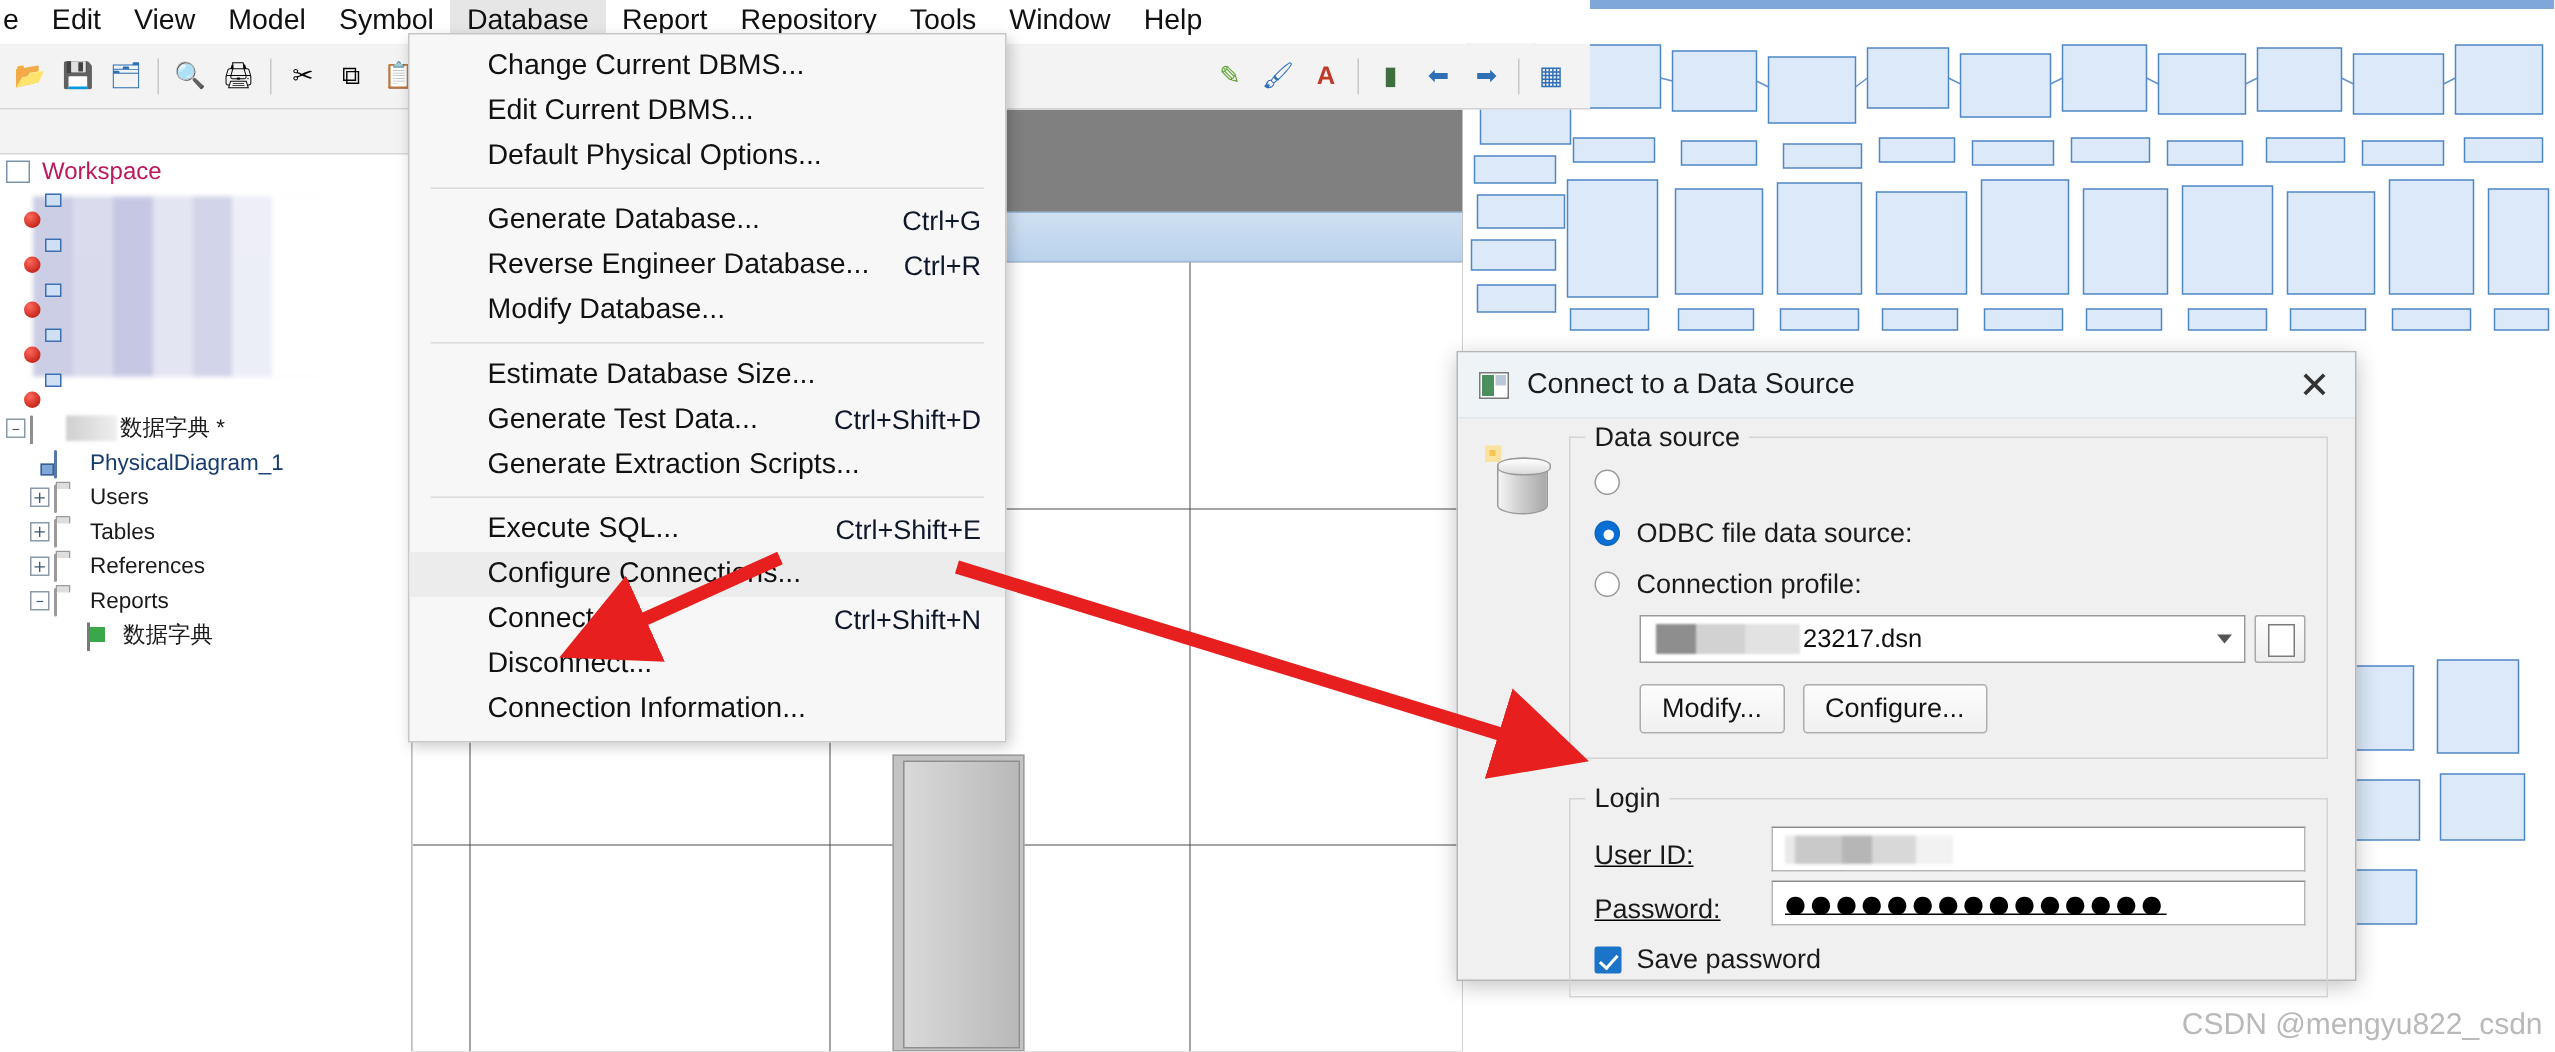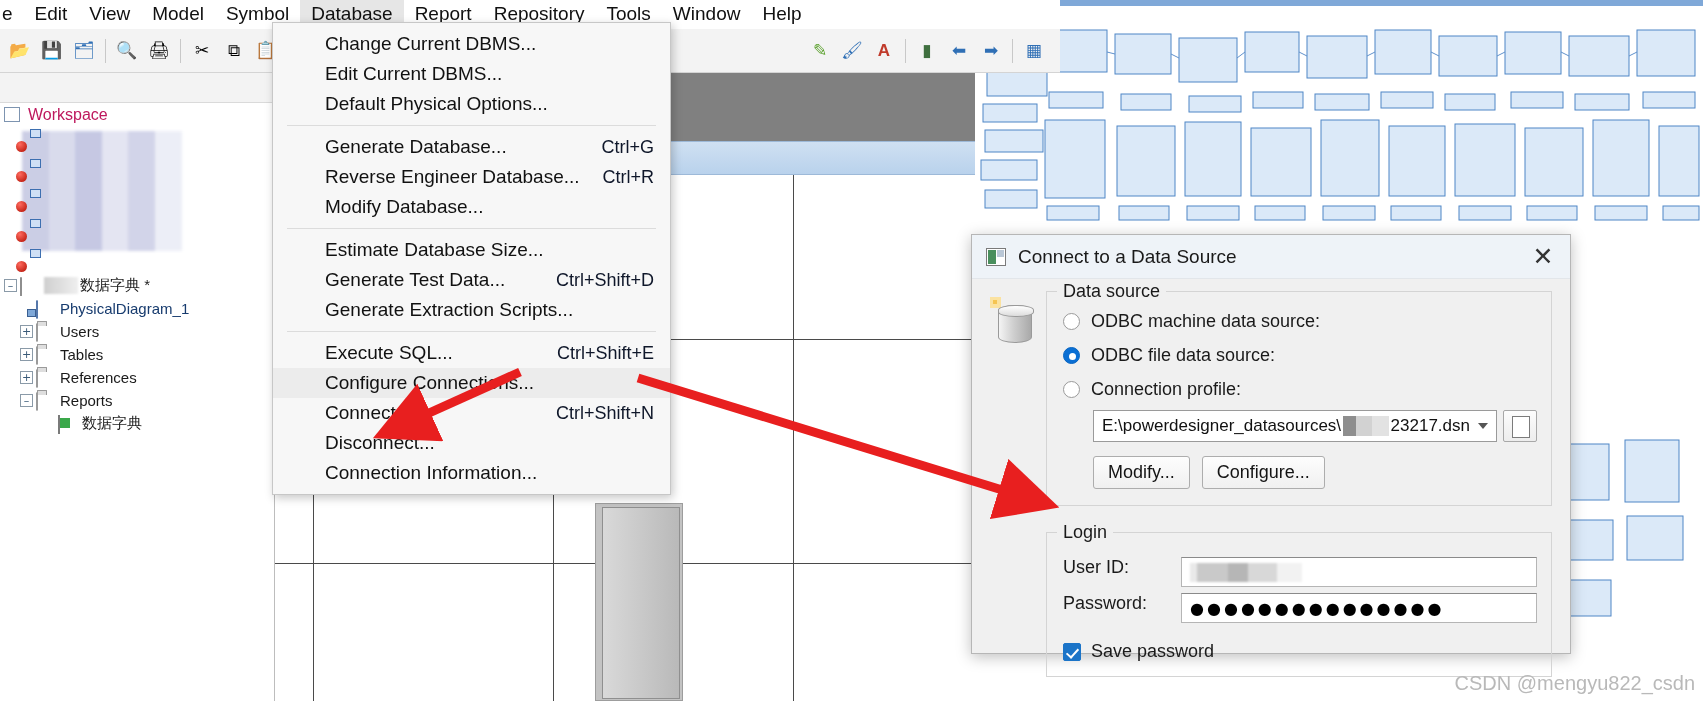--- a/index.html
+++ b/index.html
@@ -307,21 +307,21 @@
   .btn-row { display:flex; margin: 14px 0 2px 30px; }
   .pbtn {
     min-width: 96px; height: 33px; padding: 0 14px;
     background: linear-gradient(#fdfdfd,#f0f0f0);
     border: 1px solid #adadad; border-radius: 3px;
     font-size: 18px; color: #141414;
     display:flex;align-items:center;justify-content:center;
     margin-right: 12px; cursor: pointer;
   }
 
-  .field-row { display:flex; align-items:flex-start; height: 36px; }
+  .field-row { display:flex; align-items:flex-end; height: 36px; text-decoration: underline; }
   .flabel { width: 118px; font-size: 18px; color:#1a1a1a; flex:0 0 auto; }
   .finput {
     flex:1 1 auto; height: 30px; background:#fff;
     border:1px solid #b5b5b5; border-top-color:#8a8a8a;
     display:flex; align-items:center; padding-left:8px;
     font-size: 17px; letter-spacing: 1px; color:#111; overflow:hidden;
   }
   .userredact {
     display:inline-block; width: 112px; height: 19px;
     background: linear-gradient(90deg,#e9e9e9 0 6%, #c9c9c9 6% 34%, #b6b6b6 34% 52%, #d8d8d8 52% 78%, #f2f2f2 78% 100%);
@@ -661,50 +661,48 @@
       <div class="dlg-sideicon">
         <span class="sparkle"></span>
         <span class="cyl"></span>
       </div>
 
       <div class="groupbox">
         <span class="gb-legend">Data source</span>
 
         <div class="radio-row">
           <span class="radio"></span>
-          <span class="rlabel">ODBC machine data source:</span>
         </div>
 
         <div class="radio-row">
           <span class="radio on"></span>
           <span class="rlabel">ODBC file data source:</span>
         </div>
 
         <div class="radio-row">
           <span class="radio"></span>
           <span class="rlabel">Connection profile:</span>
         </div>
 
         <div class="path-row">
           <div class="textinput">
-            <span>E:\powerdesigner_datasources\</span>
               <span class="redact"></span>
               <span>23217.dsn</span>
             <span class="ti-caret"></span>
           </div>
           <div class="browse-btn"></div>
         </div>
 
         <div class="btn-row">
           <div class="pbtn">Modify...</div>
           <div class="pbtn">Configure...</div>
         </div>
       </div>
 
-      <div class="groupbox" style="margin-top:26px;padding-top:24px;">
+      <div class="groupbox" style="margin-top:26px;padding-top:12px;">
         <span class="gb-legend">Login</span>
 
         <div class="field-row">
           <span class="flabel">User ID:</span>
           <div class="finput">
             <span class="userredact"></span>
           </div>
         </div>
 
         <div class="field-row">

